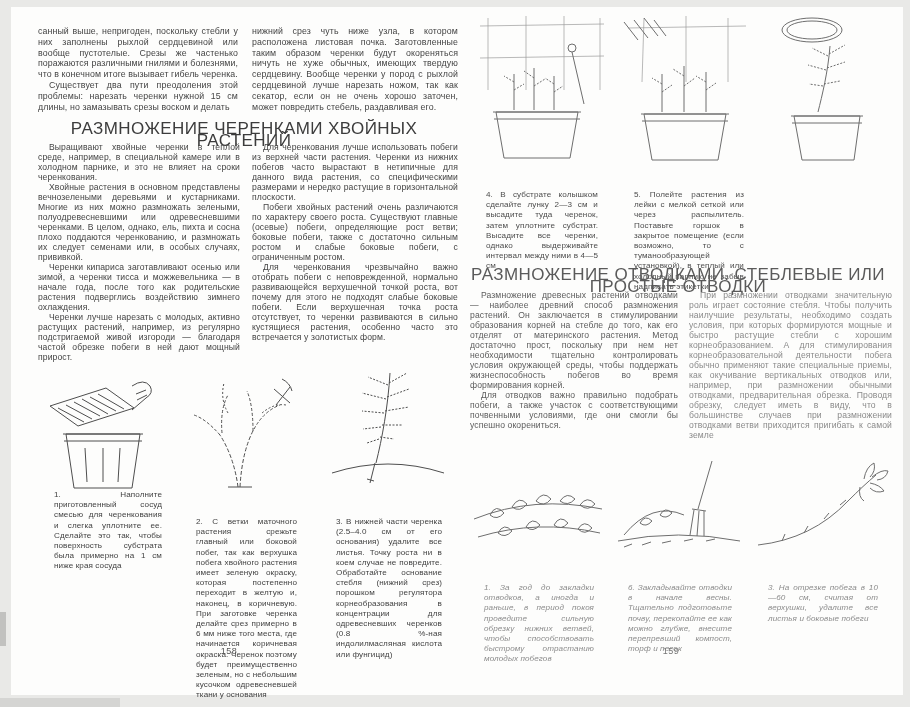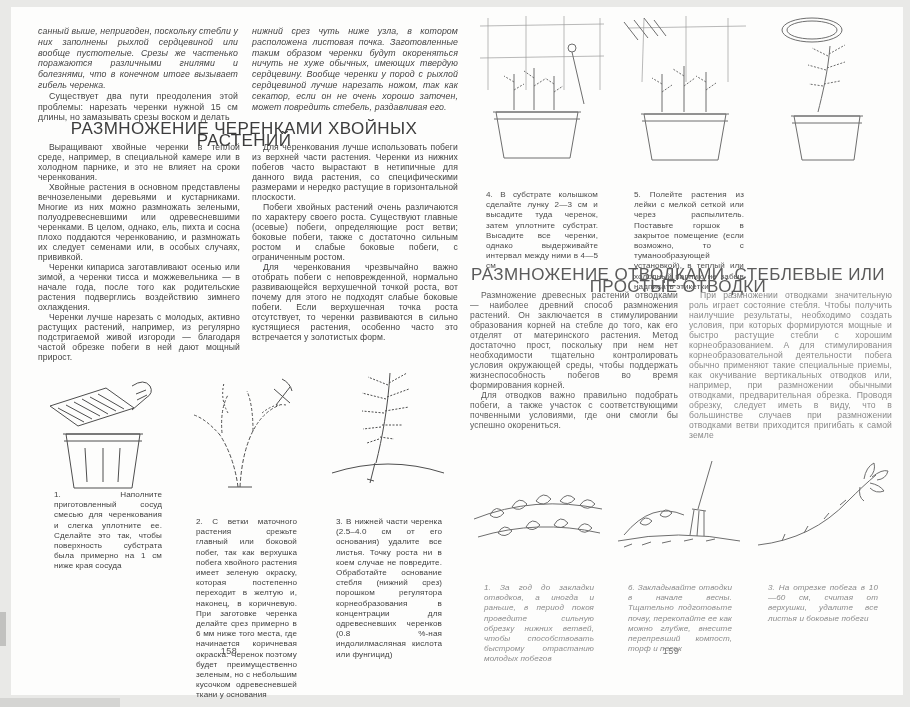--- a/index.html
+++ b/index.html
@@ -13,21 +13,21 @@
     position:absolute;left:11px;top:7px;width:892px;height:688px;
     background:#fdfdfc;
   }
   .edge-mark{position:absolute;background:#9a9a98;}
   .abs{position:absolute;}
   .p{
     margin:0;text-align:justify;text-indent:11px;
     font-size:8.6px;line-height:10px;color:#444;
     letter-spacing:.1px;
   }
-  .p.noindent{text-indent:0;font-style:italic;}
+  .p.noindent{text-indent:0;}
   .intro .p{font-size:8.8px;line-height:10.8px;}
   .heading{
     margin:0;text-align:center;font-size:17px;line-height:12px;
     color:#3c3c3c;letter-spacing:.4px;font-weight:normal;
   }
   .caption{
     margin:16px;text-align:justify;font-size:8.1px;line-height:10.2px;
     color:#3f3f3f;letter-spacing:.1px;
   }
   .rp .p{color:#5c5c5c;}

